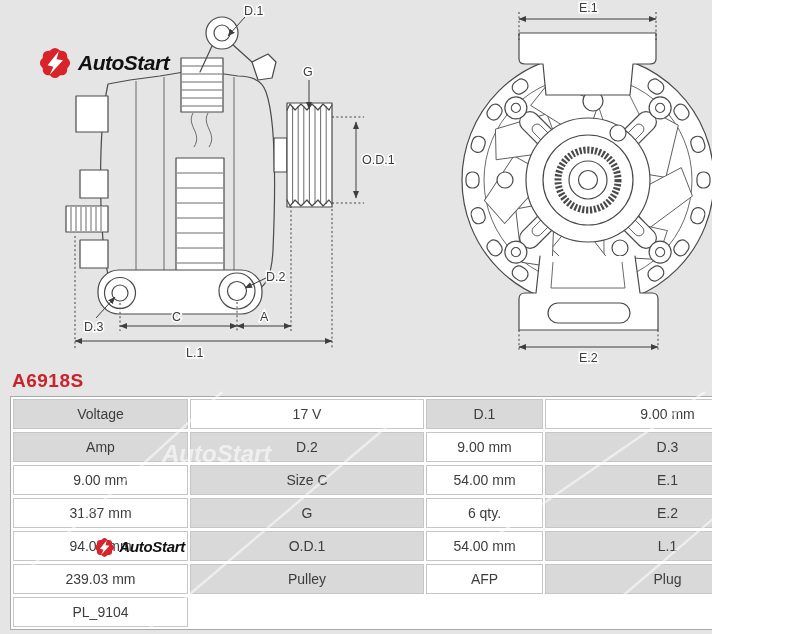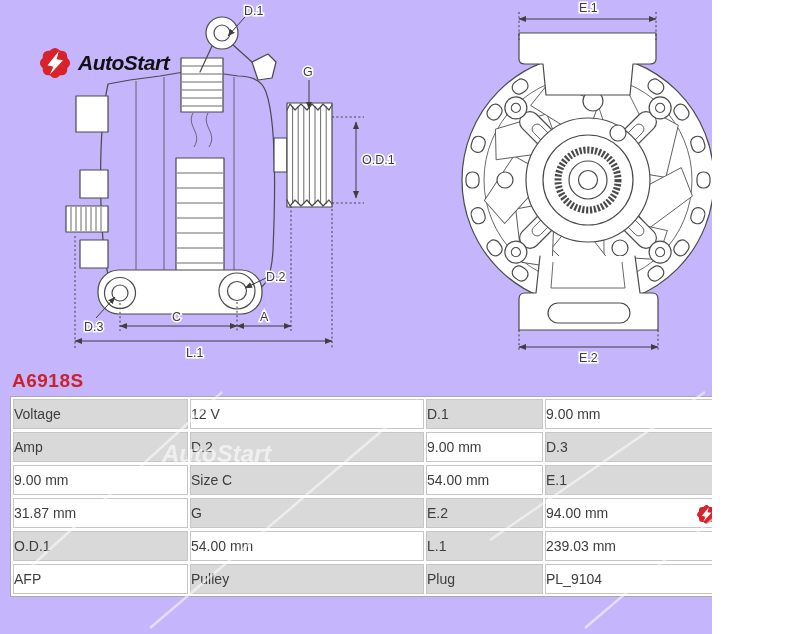--- a/index.html
+++ b/index.html
@@ -4,21 +4,21 @@
 <style>
   :root{
     --brand-red:#d8232a;
     --part-number-red:#c9232b;
     --label-cell-bg:#d9d9d9;
     --table-border:#c6c6c6;
     --text:#3d3d3d;
   }
   html,body{margin:0;padding:0;}
   body{font-family:"Liberation Sans",sans-serif;background:#fff;}
-  .page{position:relative;width:712px;height:634px;background:#c4b5fd;overflow:hidden;}
+  .page{position:relative;width:712px;height:634px;background:#e5e5e5;overflow:hidden;}
 
   
   .brand{position:absolute;left:38px;top:46px;display:flex;align-items:center;gap:6px;}
   .brand-text{font-style:italic;font-weight:800;font-size:21px;letter-spacing:-0.5px;color:#111;}
   .bolt-icon{display:block;}
 
   
   .drawing{position:absolute;left:0;top:0;width:800px;height:366px;}
   .drawing text{font-size:12.5px;fill:#3c3c3c;paint-order:stroke;stroke:#fff;stroke-width:3px;}
   .ln{fill:none;stroke:#4a4a4a;stroke-width:1.2;stroke-linejoin:round;stroke-linecap:round;}
@@ -26,21 +26,21 @@
   .dim{fill:none;stroke:#3f3f3f;stroke-width:1;}
   .dot{fill:none;stroke:#3f3f3f;stroke-width:1;stroke-dasharray:2 2.4;}
   .wfill{fill:#fff;}
 
   
   .part-number{position:absolute;left:12px;top:370px;font-size:19px;font-weight:600;color:var(--part-number-red);letter-spacing:0.5px;}
 
   
   .spec-table{position:absolute;left:10px;top:396px;width:777px;border:1px solid #a9a9a9;padding:2px;background:#fff;}
   .spec-grid{display:grid;grid-template-columns:175px 234px 117px 245px;grid-auto-rows:30px;gap:3px 2px;}
-  .cell{box-sizing:border-box;border:1px solid var(--table-border);line-height:28px;font-size:14px;color:var(--text);text-align:left;white-space:nowrap;overflow:hidden;}
+  .cell{box-sizing:border-box;border:1px solid var(--table-border);line-height:28px;font-size:14px;color:var(--text);text-align:center;white-space:nowrap;overflow:hidden;}
   .cell.label{background:var(--label-cell-bg);}
   .cell.value{background:#fff;position:relative;}
 
   
   .cell-logo{position:absolute;right:2px;top:3px;display:flex;align-items:center;gap:4px;height:24px;}
   .cell-logo .brand-text{font-size:15px;letter-spacing:-0.3px;}
 
   
   .wm{position:absolute;left:0;top:0;width:800px;height:634px;pointer-events:none;}
 </style>
@@ -250,57 +250,58 @@
     </svg>
     <span class="brand-text">AutoStart</span>
   </div>
 
   <div class="part-number">A6918S</div>
 
   <div class="spec-table">
     <div class="spec-grid">
 
       <div class="cell label">Voltage</div>
-      <div class="cell value">12 V</div>
+      <div class="cell value">17 V</div>
       <div class="cell label">D.1</div>
       <div class="cell value">9.00 mm</div>
 
       <div class="cell label">Amp</div>
       <div class="cell label">D.2</div>
       <div class="cell value">9.00 mm</div>
 
       <div class="cell label">D.3</div>
       <div class="cell value">9.00 mm</div>
 
       <div class="cell label">Size C</div>
       <div class="cell value">54.00 mm</div>
       <div class="cell label">E.1</div>
       <div class="cell value">31.87 mm</div>
 
       <div class="cell label">G</div>
+      <div class="cell value">6 qty.</div>
       <div class="cell label">E.2</div>
       <div class="cell value">
         <span>94.00 mm</span>
         <span class="cell-logo">
           <svg width="21" height="21" viewBox="0 0 32 32">
             <rect x="4.5" y="4.5" width="23" height="23" rx="5" fill="var(--brand-red)"></rect>
             <rect x="4.5" y="4.5" width="23" height="23" rx="5" fill="var(--brand-red)" transform="rotate(45 16 16)"></rect>
             <polygon points="19.5,5 9,18 14.5,19.5 11,27 23.5,13.5 17.5,12.5" fill="#fff"></polygon>
           </svg>
           <span class="brand-text">AutoStart</span>
         </span>
       </div>
 
       <div class="cell label">O.D.1</div>
       <div class="cell value">54.00 mm</div>
       <div class="cell label">L.1</div>
       <div class="cell value">239.03 mm</div>
 
+      <div class="cell label">Pulley</div>
       <div class="cell value">AFP</div>
-      <div class="cell label">Pulley</div>
       <div class="cell label">Plug</div>
       <div class="cell value">PL_9104</div>
     </div>
   </div>
 
   <svg class="wm" viewBox="0 0 800 634">
     <g stroke="#ffffff" stroke-width="2.4" opacity="0.55">
       <line x1="25" y1="572" x2="222" y2="392"></line>
       <line x1="150" y1="628" x2="418" y2="400"></line>
       <line x1="490" y1="540" x2="705" y2="392"></line>

